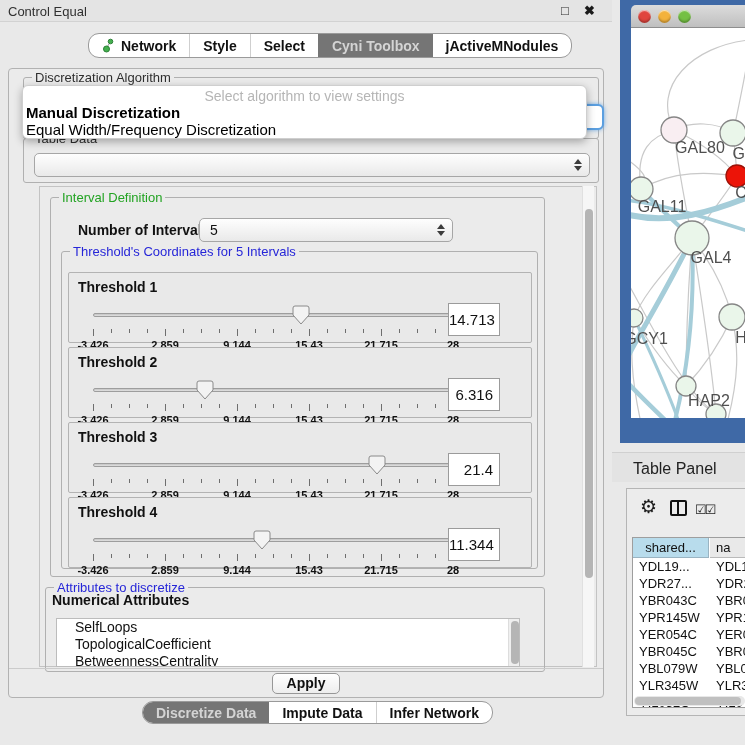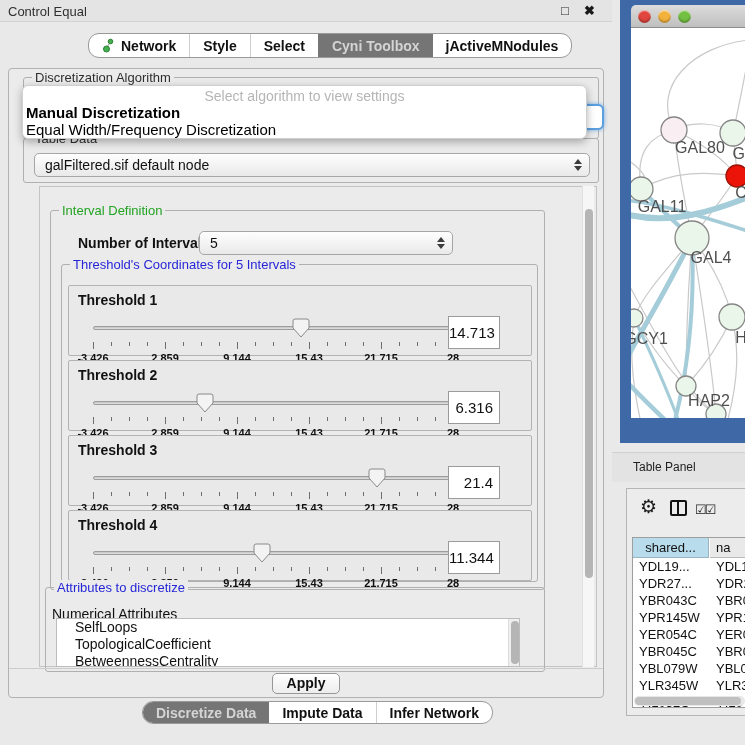--- a/index.html
+++ b/index.html
@@ -41,57 +41,57 @@
   .combo .spin { position:absolute; right:7px; top:0; bottom:0; display:flex; flex-direction:column; justify-content:center; gap:2px; }
   .combo .spin i { display:block; width:0; height:0; border-left:4px solid transparent; border-right:4px solid transparent; }
   .combo .spin i.up { border-bottom:5px solid #3c3c3c; }
   .combo .spin i.dn { border-top:5px solid #3c3c3c; }
   #table-combo { left:10px; top:14px; width:556px; height:24px; }
 
   .scrollpane { position:absolute; left:30px; top:117px; width:558px; height:481px; border:1px solid #c3c3c3; background:#ebebeb; }
   .vscroll { position:absolute; width:12px; background:#f6f6f6; border-left:1px solid #e0e0e0; }
   .vthumb { position:absolute; left:2px; width:8px; background:#b5b5b5; border-radius:4px; }
 
-  #interval-group { left:10px; top:23px; width:495px; height:380px; }
+  #interval-group { left:10px; top:10px; width:495px; height:380px; }
   #num-label { position:absolute; left:27px; top:24px; font-size:14px; font-weight:bold; color:#111; }
   #num-combo { left:148px; top:20px; width:254px; height:24px; }
   #thr-group { left:10px; top:53px; width:477px; height:318px; }
 
   .thr-row { position:absolute; left:6px; width:464px; height:71px; background:#e9e9e9; border:1px solid #b3b3b3; border-radius:2px; }
   .thr-label { position:absolute; left:9px; top:6px; font-size:14px; font-weight:bold; color:#111; }
   .slider { position:absolute; left:24px; top:30px; width:360px; height:40px; }
   .track { position:absolute; left:0; right:0; top:10px; height:4px; background:linear-gradient(#c3c3c3,#e2e2e2); border:1px solid #9d9d9d; border-radius:3px; }
   .thumb { position:absolute; top:2px; width:18px; height:20px; }
   .ticks { position:absolute; left:0; right:0; top:26px; height:8px; }
   .tick { position:absolute; width:1px; background:#6e6e6e; top:0; }
   .tick.minor { height:4px; }
   .tick.major { height:7px; }
   .tick-labels { position:absolute; left:0; right:0; top:36px; height:12px; }
   .tick-lab { position:absolute; transform:translateX(-50%); font-size:11px; font-weight:600; color:#111; white-space:nowrap; }
   .valuebox { position:absolute; right:31px; top:30px; width:52px; height:33px; background:#fff; border:1px solid #9b9b9b; font-size:15px; color:#111; text-align:right; line-height:31px; padding-right:6px; }
 
   #attr-group { left:5px; top:400px; width:500px; height:85px; }
-  #attr-sub { position:absolute; left:6px; top:18px; font-size:14px; font-weight:normal; color:#111; }
+  #attr-sub { position:absolute; left:6px; top:4px; font-size:14px; font-weight:bold; color:#111; }
   .attr-list { position:absolute; left:10px; top:30px; width:464px; height:49px; background:#ffffff; border:1px solid #bcbcbc; overflow:hidden; }
   .attr-item { font-size:14px; color:#111; line-height:17px; padding-left:18px; white-space:nowrap; }
   #attr-vscroll { right:0; top:0; bottom:0; width:11px; background:#efefef; border-left:1px solid #ddd; }
 
   .apply-strip { position:absolute; left:0; right:0; top:599px; height:29px; border-top:1px solid #cbcbcb; }
   .apply-btn { position:absolute; left:50%; top:4px; transform:translateX(-50%); width:68px; height:21px; background:linear-gradient(#ffffff,#ededed); border:1px solid #979797; border-radius:5px; font-size:14px; font-weight:600; color:#111; text-align:center; line-height:19px; }
 
   
   .net-window { position:absolute; left:620px; top:0; width:125px; height:443px; background:#3f69a6; }
   .net-titlebar { position:absolute; left:11px; top:5px; width:114px; height:23px; background:linear-gradient(#dcdcdc,#bfbfbf); border-top-left-radius:5px; border-bottom:1px solid #8e8e8e; }
   .light { position:absolute; top:5px; width:13px; height:13px; border-radius:50%; box-shadow:inset 0 1px 1px rgba(255,255,255,.7), inset 0 -2px 2px rgba(0,0,0,.25); }
   .net-canvas { position:absolute; left:11px; top:28px; width:114px; height:390px; background:#ffffff; overflow:hidden; }
 
   
   .tp { position:absolute; left:612px; top:452px; width:133px; height:293px; background:#e9e9e9; }
   .tp-header { position:absolute; left:0; right:0; top:0; height:30px; background:#e3e3e3; border-top:1px solid #d0d0d0; }
-  .tp-title { position:absolute; left:21px; top:7px; font-size:12px; color:#222; }
+  .tp-title { position:absolute; left:21px; top:7px; font-size:16px; color:#222; }
   .tp-inner { position:absolute; left:14px; top:36px; width:119px; height:228px; background:#ececec; border:1px solid #b5b5b5; border-right:none; }
   .tp-gear { position:absolute; left:13px; top:6px; font-size:19px; color:#1a1a1a; }
   .tp-split { position:absolute; left:43px; top:11px; width:17px; height:16px; border:2px solid #111; border-radius:2px; }
   .tp-split::after { content:""; position:absolute; left:5px; top:0; bottom:0; width:2px; background:#111; }
   .tp-checks { position:absolute; left:68px; top:13px; font-size:13px; color:#222; letter-spacing:-2px; }
   .tp-table { position:absolute; left:5px; top:48px; width:114px; height:171px; background:#fff; border:1px solid #9e9e9e; overflow:hidden; }
   .tp-th { position:absolute; top:0; height:20px; font-size:13px; color:#111; line-height:20px; }
   .tp-th.c1 { left:0; width:76px; background:#b8dcec; border-right:1px solid #9ab4c2; border-bottom:1px solid #9ab4c2; text-align:center; }
   .tp-th.c2 { left:77px; right:0; background:#e9e9e9; border-bottom:1px solid #bababa; padding-left:6px; }
   .tp-row { position:absolute; left:0; right:0; height:17px; font-size:13px; color:#111; }
@@ -145,21 +145,20 @@
     <div class="popup-placeholder">Select algorithm to view settings</div>
     <div id="popup-options">
         <div class="popup-opt hl" style="top: 18px;">Manual Discretization</div>
         <div class="popup-opt" style="top: 35px;">Equal Width/Frequency Discretization</div>
       </div>
   </div>
 
   <div id="tabledata-group" class="groupbox">
     <span class="gtitle">Table Data</span>
     <div id="table-combo" class="combo">
-      <span>galFiltered.sif default node</span>
       <span class="spin">
           <i class="up"></i>
           <i class="dn"></i>
         </span>
     </div>
   </div>
 
   <div class="scrollpane">
     <div id="interval-group" class="groupbox">
       <span class="gtitle green">Interval Definition</span>

